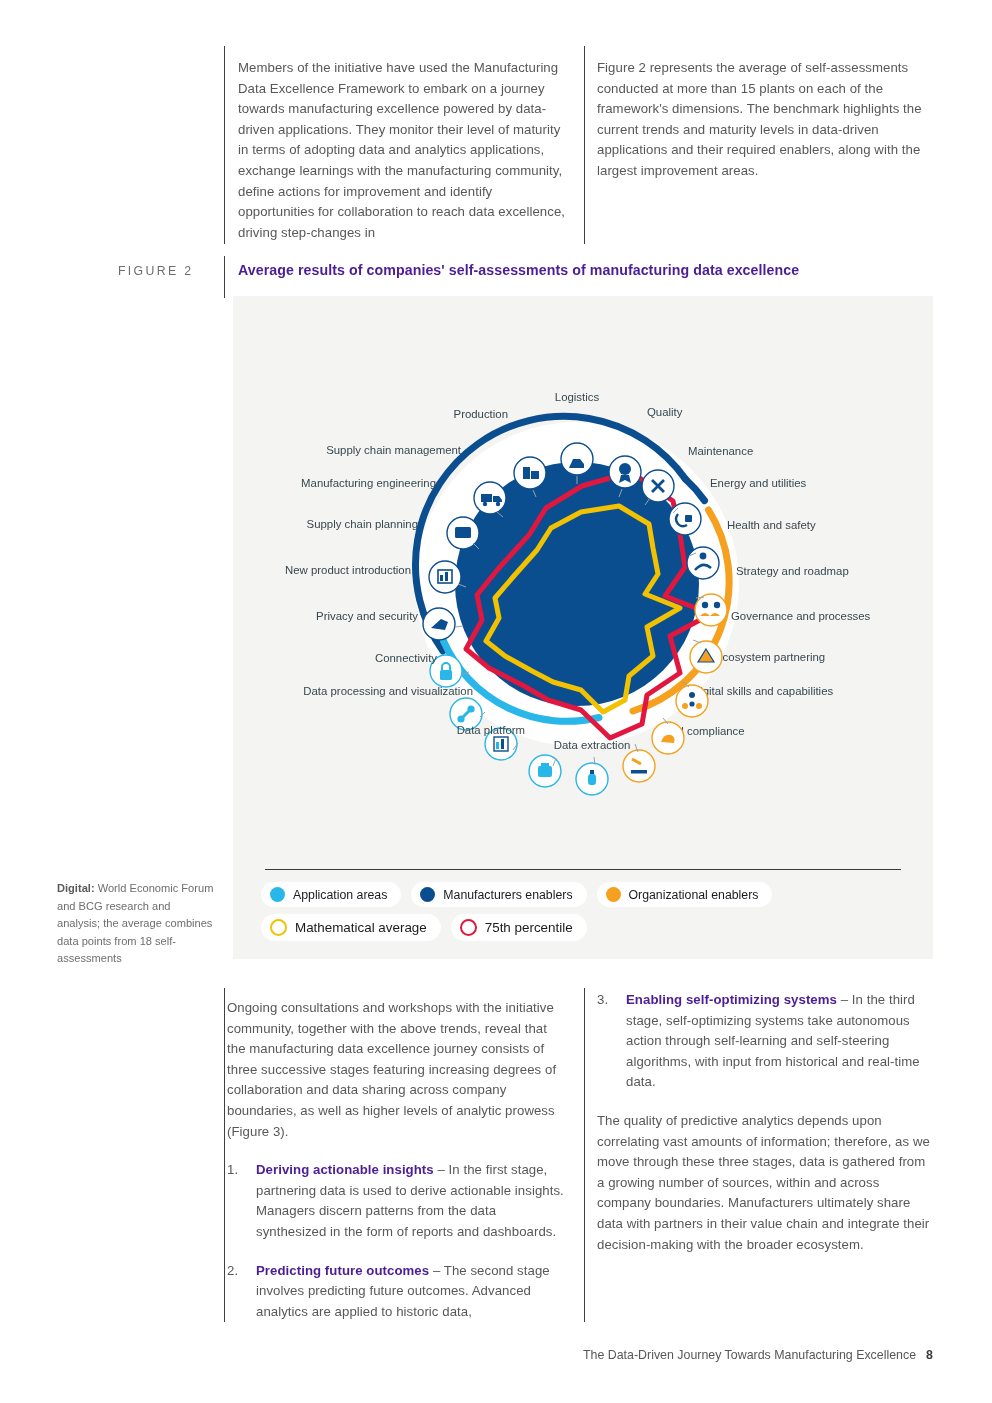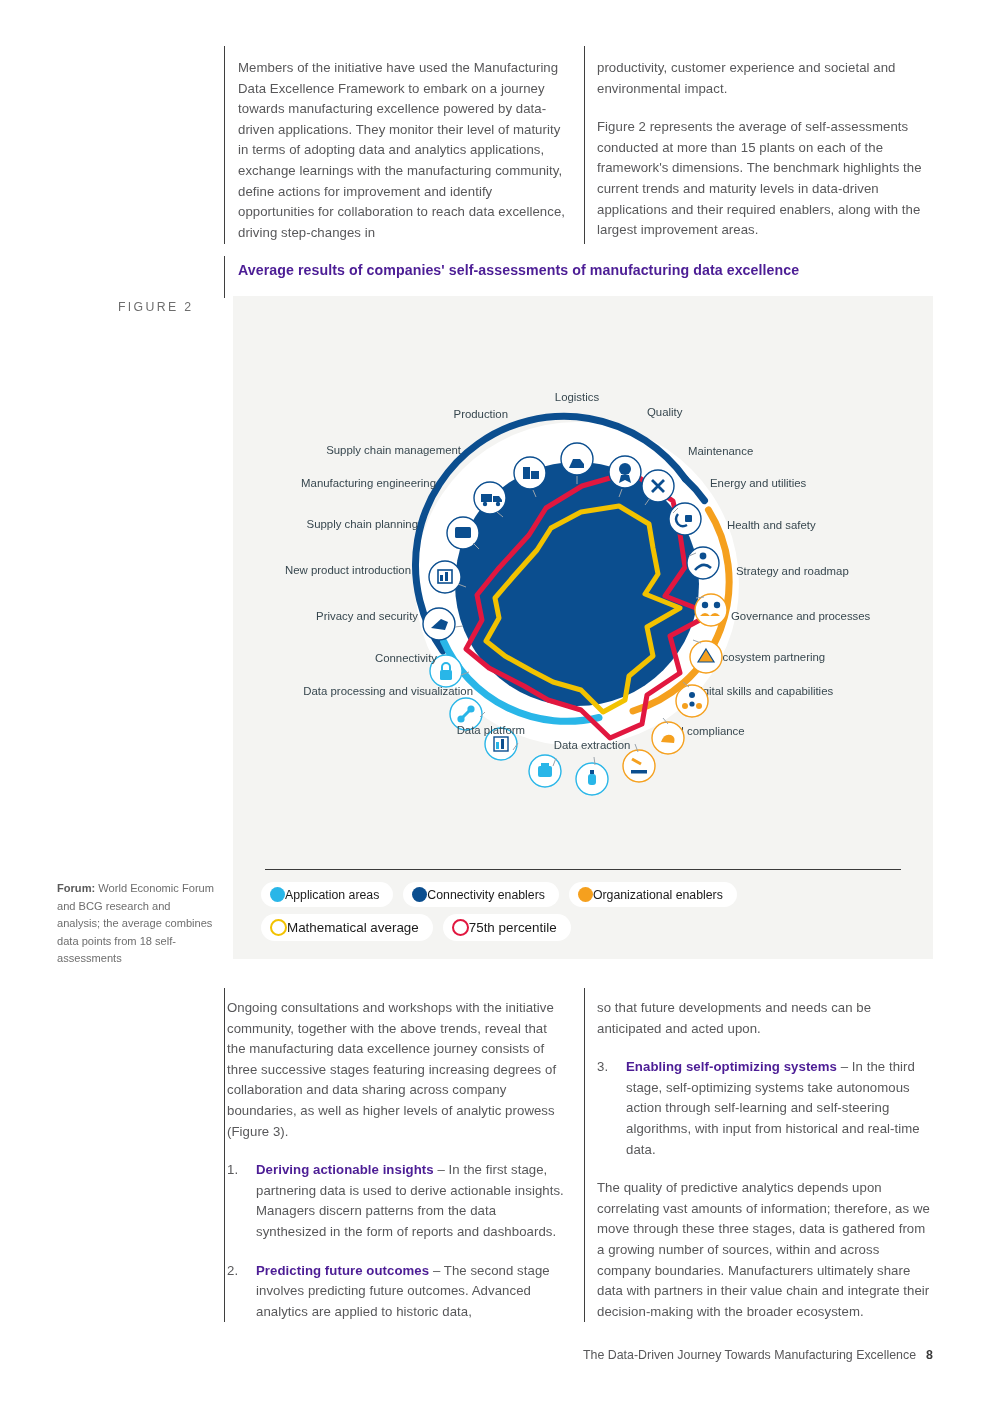--- a/index.html
+++ b/index.html
@@ -17,42 +17,42 @@
   }
   .body-col p{margin:8px 0 18px 0;}
   .body-col p:last-child{margin-bottom:0;}
 
   
   .vrule{position:absolute;width:1px;background:#3f3f3f;}
 
   
   .fig-label{
     position:absolute;left:118px;top:264px;width:100px;
-    font-size:12.3px;letter-spacing:.19em;color:#6d6d6d;text-align:left;margin-top:36px;
+    font-size:12.3px;letter-spacing:.19em;color:#6d6d6d;text-align:left;
   }
   .fig-title{
     position:absolute;left:238px;top:262px;width:700px;
     font-size:14.2px;font-weight:bold;color:#4c1d95;letter-spacing:.005em;
   }
 
   
   .figure{
     position:absolute;left:233px;top:296px;width:700px;height:663px;
     background:#f4f4f2;overflow:hidden;
   }
   .chart-wrap{position:absolute;left:0;top:0;width:700px;height:560px;}
   .legend-rule{
     position:absolute;left:32px;top:573px;width:636px;height:1px;background:#3a3a3a;
   }
   .legend{
     position:absolute;left:28px;top:586px;width:650px;
     display:flex;flex-wrap:wrap;gap:7px 10px;
   }
   .legend-item{
-    display:flex;align-items:center;gap:0;background:#ffffff;
+    display:flex;align-items:center;gap:8px;background:#ffffff;
     border-radius:16px;padding:5px 14px 5px 9px;
   }
   .legend-item .lbl{font-size:12.3px;color:#1b1b1b;white-space:nowrap;}
   .legend-item.big .lbl{font-size:13.4px;}
   .swatch{width:15px;height:15px;border-radius:50%;flex:0 0 auto;}
   .swatch.ring{background:transparent;border:2.6px solid #000;width:13px;height:13px;}
 
   
   .source{
     position:absolute;left:57px;top:880px;width:158px;
@@ -88,21 +88,20 @@
   <div class="vrule" style="left:584px;top:46px;height:198px;"></div>
   <div class="vrule" style="left:224px;top:256px;height:42px;"></div>
   <div class="vrule" style="left:224px;top:988px;height:334px;"></div>
   <div class="vrule" style="left:584px;top:988px;height:334px;"></div>
 
   <div class="body-col" style="left:238px;top:50px;width:330px;">
     <p>Members of the initiative have used the Manufacturing Data Excellence Framework to embark on a journey towards manufacturing excellence powered by data-driven applications. They monitor their level of maturity in terms of adopting data and analytics applications, exchange learnings with the manufacturing community, define actions for improvement and identify opportunities for collaboration to reach data excellence, driving step-changes in</p>
   </div>
 
   <div class="body-col" style="left:597px;top:50px;width:336px;">
-    <p>productivity, customer experience and societal and environmental impact.</p>
     <p>Figure 2 represents the average of self-assessments conducted at more than 15 plants on each of the framework's dimensions. The benchmark highlights the current trends and maturity levels in data-driven applications and their required enablers, along with the largest improvement areas.</p>
   </div>
 
   <div class="fig-label">FIGURE 2</div>
   <div class="fig-title">Average results of companies' self-assessments of manufacturing data excellence</div>
 
   <div class="figure">
 
     <div class="chart-wrap">
       <svg viewBox="0 0 700 560" width="700" height="560">
@@ -299,57 +298,56 @@
 
     <div class="legend-rule"></div>
 
     <div class="legend">
       <div class="legend-item">
         <span class="swatch" style="background:#29b6e8"></span>
         <span class="lbl">Application areas</span>
       </div>
       <div class="legend-item">
         <span class="swatch" style="background:#0b4e8f"></span>
-        <span class="lbl">Connectivity enablers</span>
+        <span class="lbl">Manufacturers enablers</span>
       </div>
       <div class="legend-item">
         <span class="swatch" style="background:#f5a01e"></span>
         <span class="lbl">Organizational enablers</span>
       </div>
       <div class="legend-item big">
         <span class="swatch ring" style="border-color:#f2c200"></span>
         <span class="lbl">Mathematical average</span>
       </div>
       <div class="legend-item big">
         <span class="swatch ring" style="border-color:#e1173f"></span>
         <span class="lbl">75th percentile</span>
       </div>
     </div>
   </div>
 
   <div class="source">
-    <b>Forum:</b><span> World Economic Forum and BCG research and analysis; the average combines data points from 18 self-assessments</span>
+    <b>Digital:</b><span> World Economic Forum and BCG research and analysis; the average combines data points from 18 self-assessments</span>
   </div>
 
   <div class="body-col" style="left:227px;top:990px;width:338px;">
     <p>Ongoing consultations and workshops with the initiative community, together with the above trends, reveal that the manufacturing data excellence journey consists of three successive stages featuring increasing degrees of collaboration and data sharing across company boundaries, as well as higher levels of analytic prowess (Figure 3).</p>
     <ol class="numlist">
       <li>
         <span class="num">1.</span>
         <b>Deriving actionable insights</b><span> – In the first stage, partnering data is used to derive actionable insights. Managers discern patterns from the data synthesized in the form of reports and dashboards.</span>
       </li>
       <li>
         <span class="num">2.</span>
         <b>Predicting future outcomes</b><span> – The second stage involves predicting future outcomes. Advanced analytics are applied to historic data,</span>
       </li>
     </ol>
   </div>
 
   <div class="body-col" style="left:597px;top:990px;width:336px;">
-    <p>so that future developments and needs can be anticipated and acted upon.</p>
     <ol class="numlist" style="margin-bottom:18px;">
       <li>
         <span class="num">3.</span>
         <b>Enabling self-optimizing systems</b><span> – In the third stage, self-optimizing systems take autonomous action through self-learning and self-steering algorithms, with input from historical and real-time data.</span>
       </li>
     </ol>
     <p>The quality of predictive analytics depends upon correlating vast amounts of information; therefore, as we move through these three stages, data is gathered from a growing number of sources, within and across company boundaries. Manufacturers ultimately share data with partners in their value chain and integrate their decision-making with the broader ecosystem.</p>
   </div>
 
   <div class="footer">

